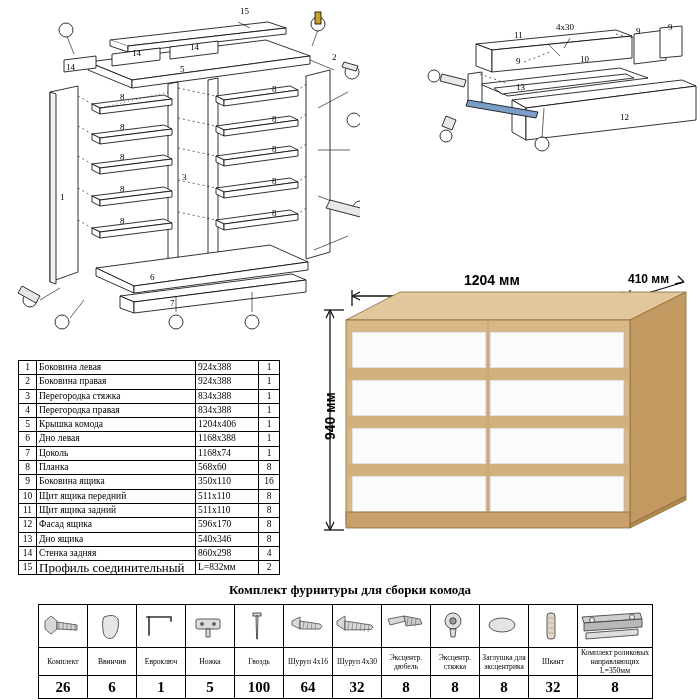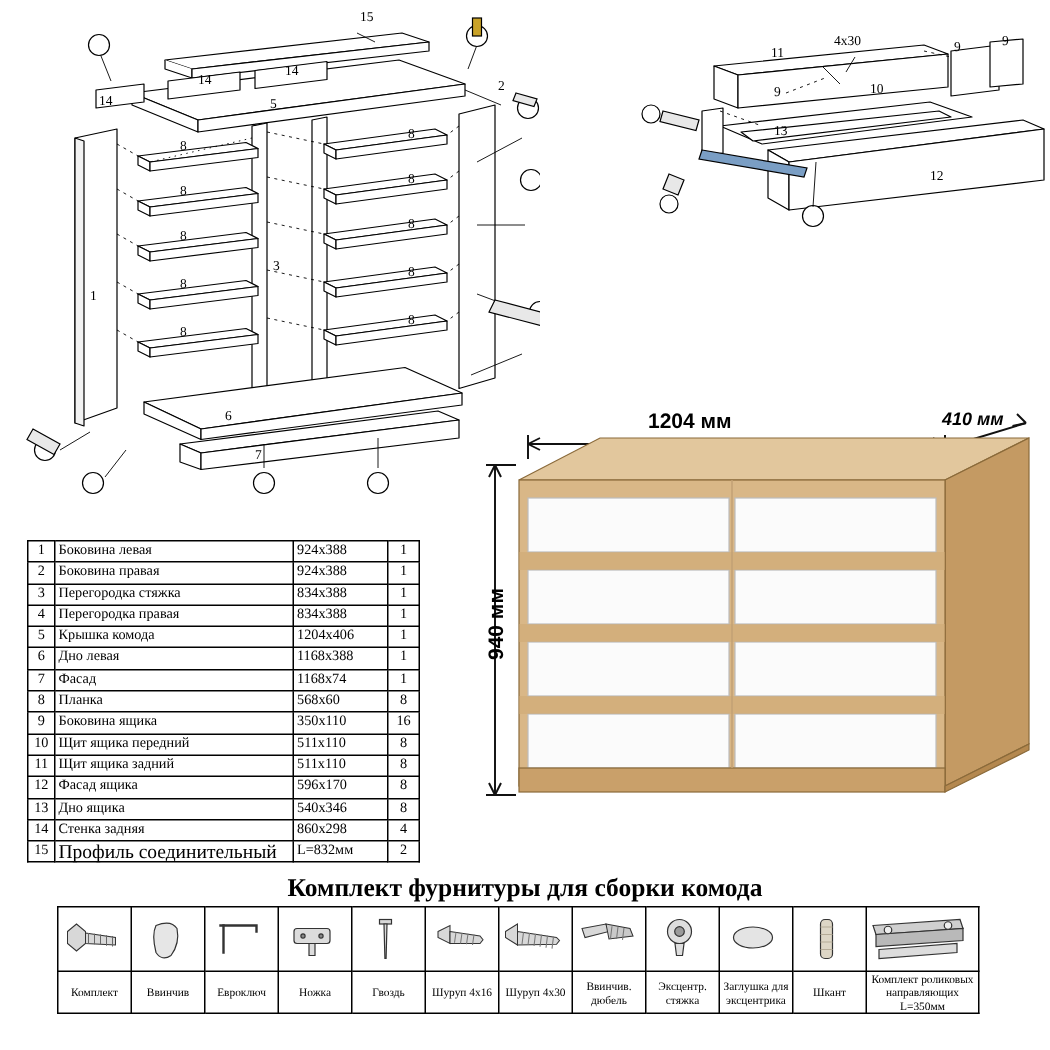--- a/index.html
+++ b/index.html
@@ -29,21 +29,21 @@
     white-space:nowrap;
   }
   #parts-table td.num{width:13px;text-align:center;}
   #parts-table td.nm{}
   #parts-table td.dim{width:58px;text-align:left;}
   #parts-table td.qty{width:16px;text-align:center;}
 
   
   #fit-title{
     position:absolute;left:0;top:582px;width:700px;text-align:center;
-    font-size:17px;font-weight:bold;font-family:"Liberation Serif", serif;
+    font-size:13px;font-weight:bold;font-family:"Liberation Serif", serif;
   }
   #fit-table{
     position:absolute;left:38px;top:604px;
     border-collapse:collapse;
     font-family:"Liberation Serif", serif;
     font-size:8px;
     background:#fff;
   }
   #fit-table td{
     border:1px solid #000;
@@ -51,21 +51,21 @@
     vertical-align:middle;
     padding:0;
   }
   #fit-table tr.icons td{height:42px;width:48px;}
   #fit-table tr.names td{height:20px;font-size:7.6px;line-height:9px;padding:0 1px;}
   #fit-table tr.counts td{height:22px;font-size:15px;font-weight:bold;}
   #fit-table td.wide{width:72px;}
 
   
   .dimlabel{font-family:"Liberation Sans", sans-serif;font-weight:bold;font-size:14px;}
-  .dimlabel.small{font-size:12px;font-style:italic;}
+  .dimlabel.small{font-size:12px;}
   .vertlabel{
     font-family:"Liberation Sans", sans-serif;font-weight:bold;font-size:14px;
     transform:rotate(-90deg);transform-origin:left top;white-space:nowrap;
   }
 </style>
 </head>
 <body>
 
 <div class="abs" style="left:0;top:0;width:360px;height:350px;">
 <svg width="360" height="350" viewBox="0 0 360 350">
@@ -319,21 +319,21 @@
     <rect x="46" y="202" width="284" height="12"></rect>
   </g>
 
   <rect x="46" y="250" width="284" height="16" fill="#c9a06a" stroke="#8a6a3a" stroke-width="0.8"></rect>
   <polygon points="330,266 386,238 386,234 330,262" fill="#b4884f" stroke="#8a6a3a" stroke-width="0.8"></polygon>
 
   <line x1="188" y1="58" x2="188" y2="250" stroke="#c2a074" stroke-width="1"></line>
 </svg>
 </div>
 
-<div class="abs dimlabel" style="left:432px;top:272px;">1204 мм</div>
+<div class="abs dimlabel" style="left:464px;top:272px;">1204 мм</div>
 <div class="abs dimlabel small" style="left:628px;top:272px;">410 мм</div>
 <div class="abs" style="left:322px;top:440px;">
   <div class="vertlabel">940 мм</div>
 </div>
 
 <table id="parts-table">
   <tbody>
     <tr>
         <td class="num">1</td>
         <td class="nm">Боковина левая</td>
@@ -365,21 +365,21 @@
         <td class="qty">1</td>
       </tr>
     <tr>
         <td class="num">6</td>
         <td class="nm">Дно левая</td>
         <td class="dim">1168x388</td>
         <td class="qty">1</td>
       </tr>
     <tr>
         <td class="num">7</td>
-        <td class="nm">Фасад</td>
+        <td class="nm">Цоколь</td>
         <td class="dim">1168х74</td>
         <td class="qty">1</td>
       </tr>
     <tr>
         <td class="num">8</td>
         <td class="nm">Планка</td>
         <td class="dim">568x60</td>
         <td class="qty">8</td>
       </tr>
     <tr>
@@ -538,20 +538,34 @@
     </td>
   </tr>
   <tr class="names">
     <td>Комплект</td>
     <td>Ввинчив</td>
     <td>Еврокл­юч</td>
     <td>Ножка</td>
     <td>Гвоздь</td>
     <td>Шуруп 4х16</td>
     <td>Шуруп 4х30</td>
-    <td>Ввинчив. дюбель</td>
+    <td>Эксцентр. дюбель</td>
     <td>Эксцентр. стяжка</td>
     <td>Заглушка для эксцентрика</td>
     <td>Шкант</td>
     <td class="wide">Комплект роликовых направляющих L=350мм</td>
   </tr>
+  <tr class="counts">
+    <td>26</td>
+    <td>6</td>
+    <td>1</td>
+    <td>5</td>
+    <td>100</td>
+    <td>64</td>
+    <td>32</td>
+    <td>8</td>
+    <td>8</td>
+    <td>8</td>
+    <td>32</td>
+    <td class="wide">8</td>
+  </tr>
 </tbody>
   </table>
 
 </body></html>

